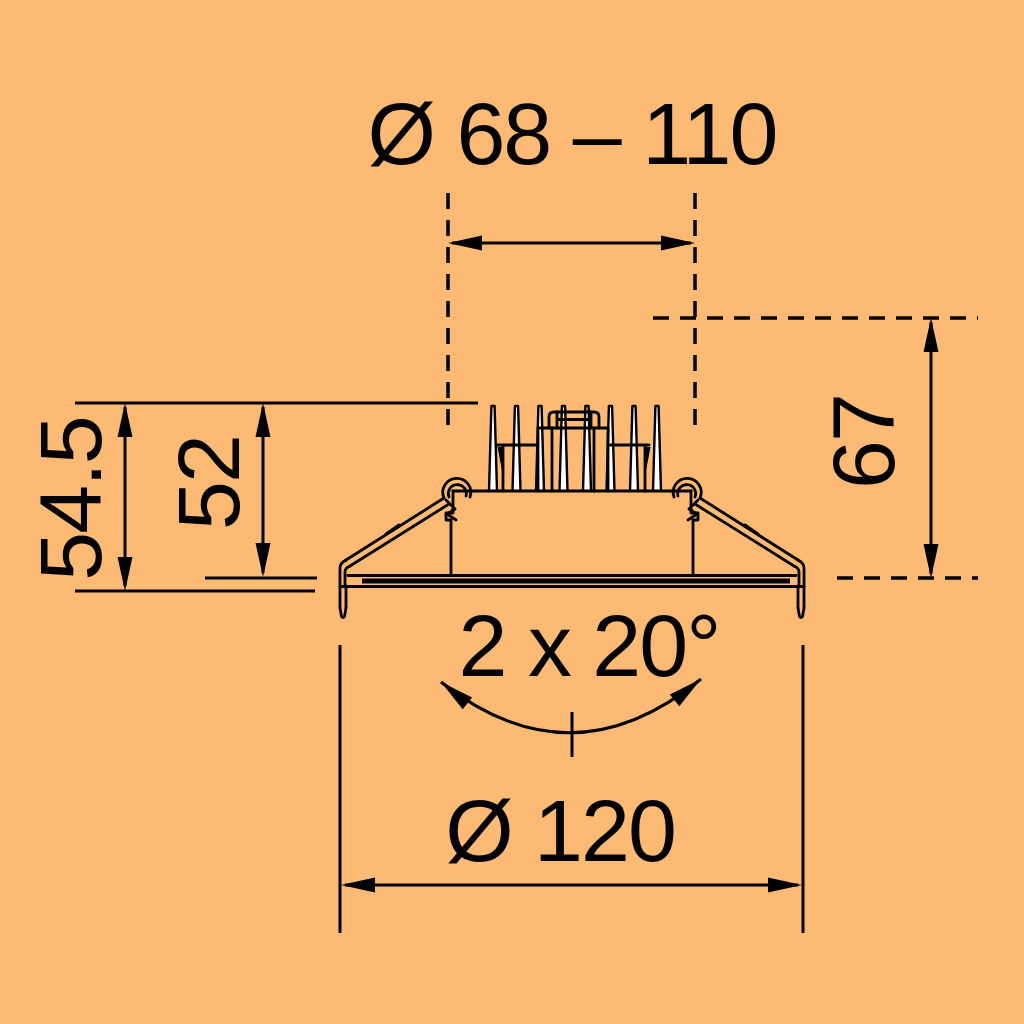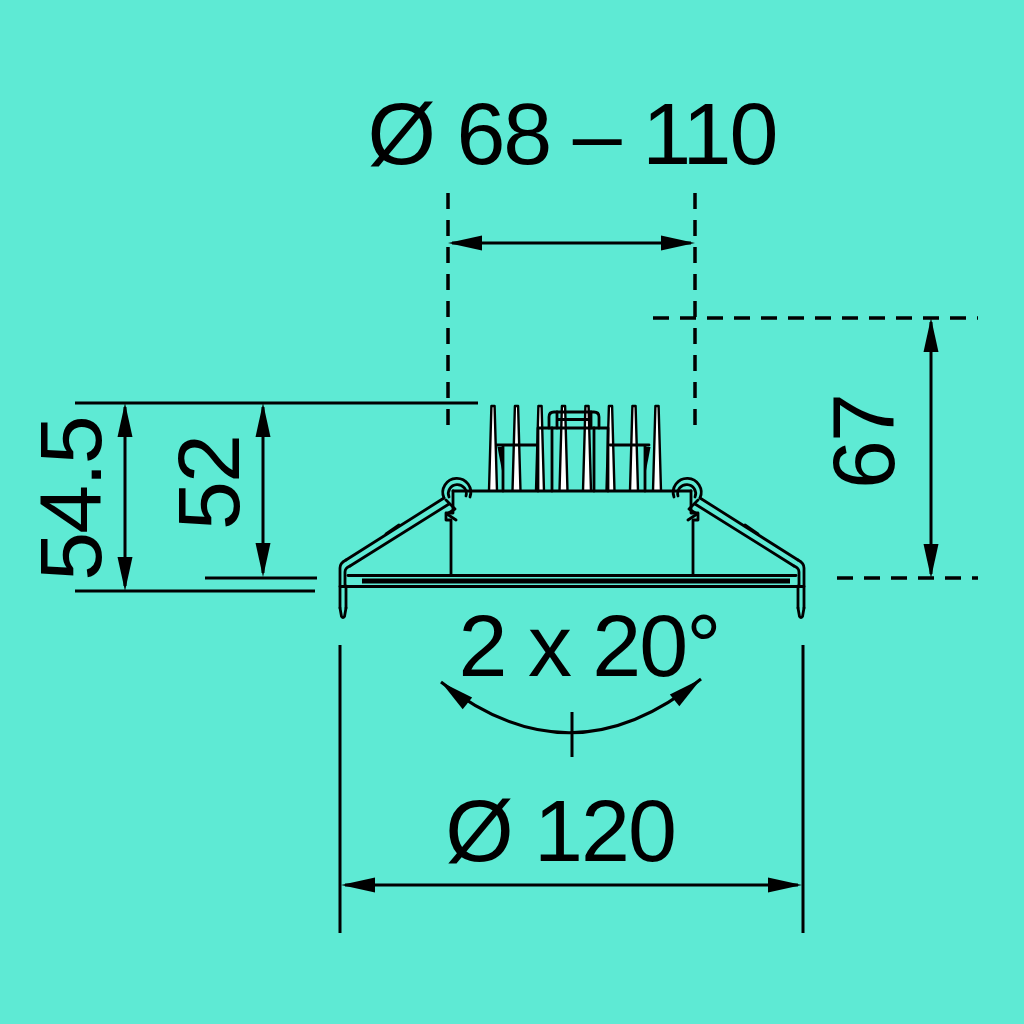--- a/index.html
+++ b/index.html
@@ -7,21 +7,21 @@
     padding: 0;
     width: 1024px;
     height: 1024px;
     background: #ffffff;
     overflow: hidden;
   }
   .drawing-wrap {
     position: relative;
     width: 1024px;
     height: 1024px;
-    background: #5eead4;
+    background: #fdba74;
   }
   svg { display: block; }
   .dim-label {
     font-family: "Liberation Sans", "DejaVu Sans", sans-serif;
     font-size: 88px;
     letter-spacing: -2px;
     fill: #000000;
     text-anchor: middle;
   }
   .thin     { stroke: #000; stroke-width: 3;   fill: none; }

